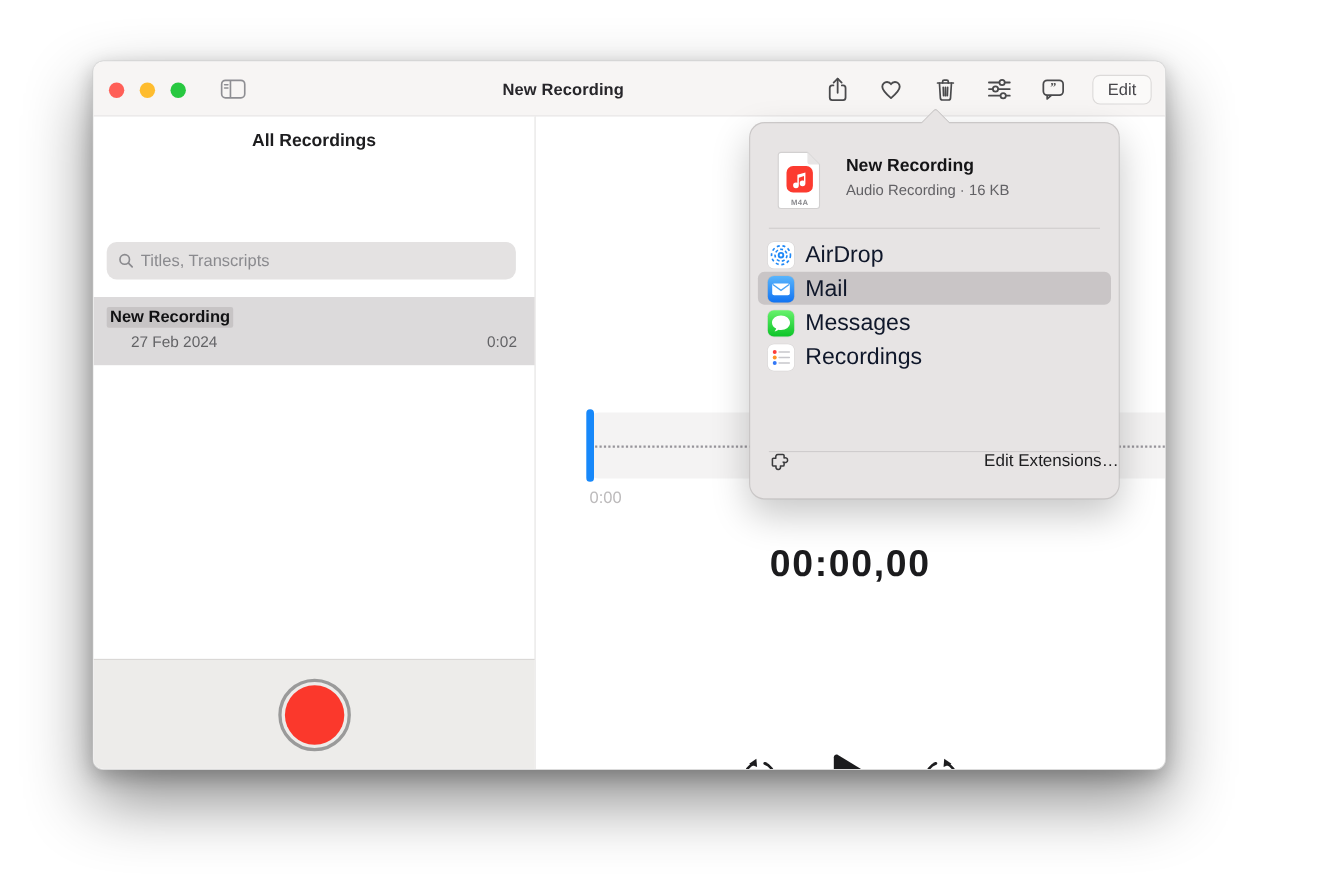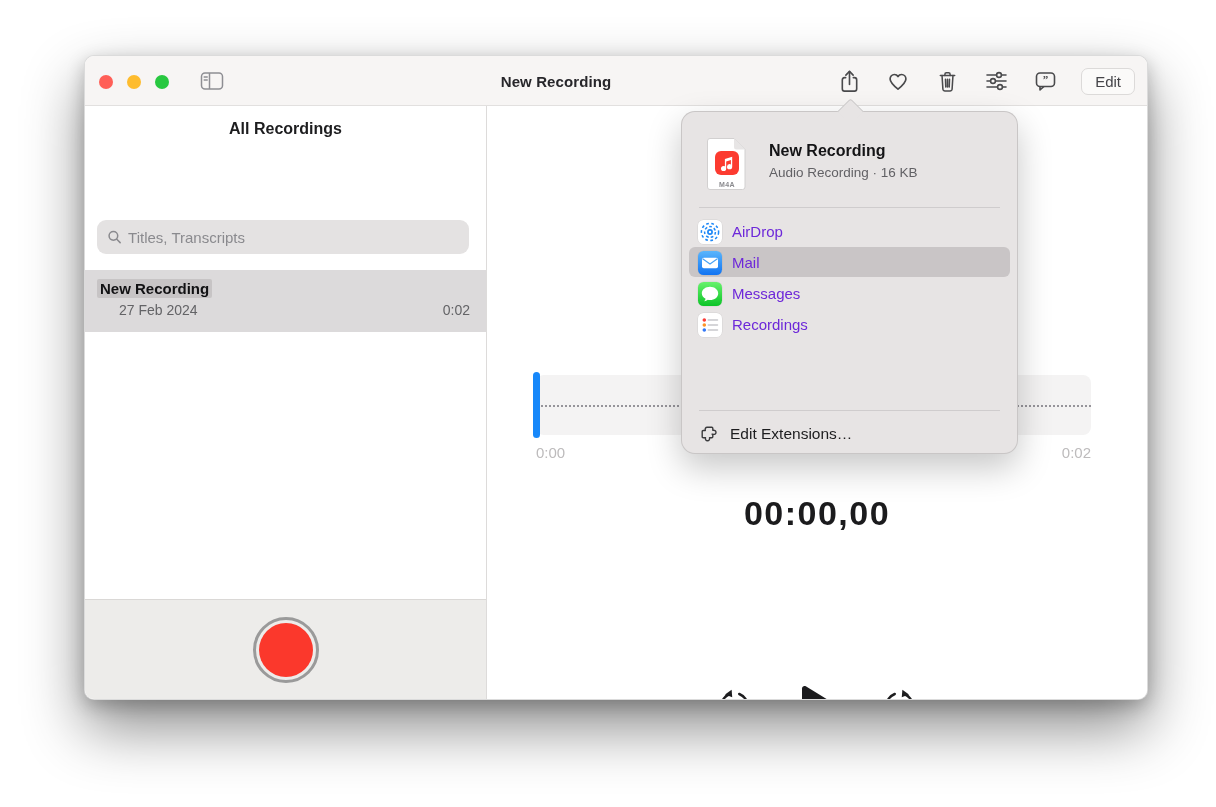--- a/index.html
+++ b/index.html
@@ -1,20 +1,20 @@
 <!DOCTYPE html>
 <html><head>
 <meta charset="utf-8">
 <style>
   * { margin:0; padding:0; box-sizing:border-box; }
   html,body { width:1216px; height:807px; background:#ffffff; font-family:"Liberation Sans", sans-serif; -webkit-font-smoothing:antialiased; }
   .stage { position:relative; width:1216px; height:807px; overflow:hidden; background:#fff; }
 
   
-  .window { position:absolute; left:84px; top:55px; width:1064px; height:645px;
+  .window { position:absolute; left:84px; top:55px; width:976px; height:645px;
     background:#ffffff; border-radius:10px; overflow:hidden;
     border:1px solid rgba(0,0,0,.14);
     box-shadow:0 28px 60px rgba(0,0,0,.45), 0 6px 18px rgba(0,0,0,.22); }
 
   
   .titlebar { position:absolute; left:0; top:0; right:0; height:50px; background:#f7f5f4;
     border-bottom:1px solid #e2e0df; display:flex; align-items:center; }
   .traffic { position:absolute; left:14px; top:19px; display:flex; gap:14px; }
   .tl { width:14px; height:14px; border-radius:50%; }
   .tl.red{ background:#ff5f57; } .tl.yellow{ background:#febc2e; } .tl.green{ background:#28c840; }
@@ -65,22 +65,22 @@
   .file-icon { position:relative; width:44px; height:54px; flex:0 0 44px; }
   .file-badge { position:absolute; left:0; right:0; bottom:3px; text-align:center; font-size:7px; font-weight:600; color:#8a8a8e; letter-spacing:.4px; }
   .pop-file-title { font-size:16px; font-weight:700; color:#141416; margin-top:5px; }
   .pop-file-meta { font-size:13.5px; color:#626165; margin-top:5px; }
   .pop-sep { position:absolute; left:17px; right:17px; height:1px; background:#cfcccd; }
   .share-list { position:absolute; left:0; right:0; top:104px; }
   .share-row { position:relative; height:31px; display:flex; align-items:center; padding-left:16px; gap:10px; }
   .share-row .hl { position:absolute; left:7px; right:7px; top:0; bottom:1px; background:#c9c5c6; border-radius:6px; }
   .share-row .app-ic { position:relative; width:24px; height:24px; border-radius:5.5px; overflow:hidden; flex:0 0 24px;
     box-shadow:0 0 0 .5px rgba(0,0,0,.08); }
-  .share-row .lbl { position:relative; font-size:15px; color:#6d28d9; }
-  .ext-row { position:absolute; left:0; right:0; top:305px; height:33px; display:flex; align-items:center; padding-left:17px; gap:10px; }
+  .share-row .lbl { position:relative; font-size:21px; color:#0f172a; }
+  .ext-row { position:absolute; left:0; right:0; top:291px; height:33px; display:flex; align-items:center; padding-left:17px; gap:10px;justify-content:space-between; }
   .ext-row .lbl { font-size:15.5px; color:#1d1d1f; }
 
   .ic-white { background:#ffffff; }
   .ic-mail { background:linear-gradient(#59b5fc,#1173f2); }
   .ic-msg  { background:linear-gradient(#67f26c,#0cc428); }
 </style>
 </head>
 <body>
 
 <div class="stage">

